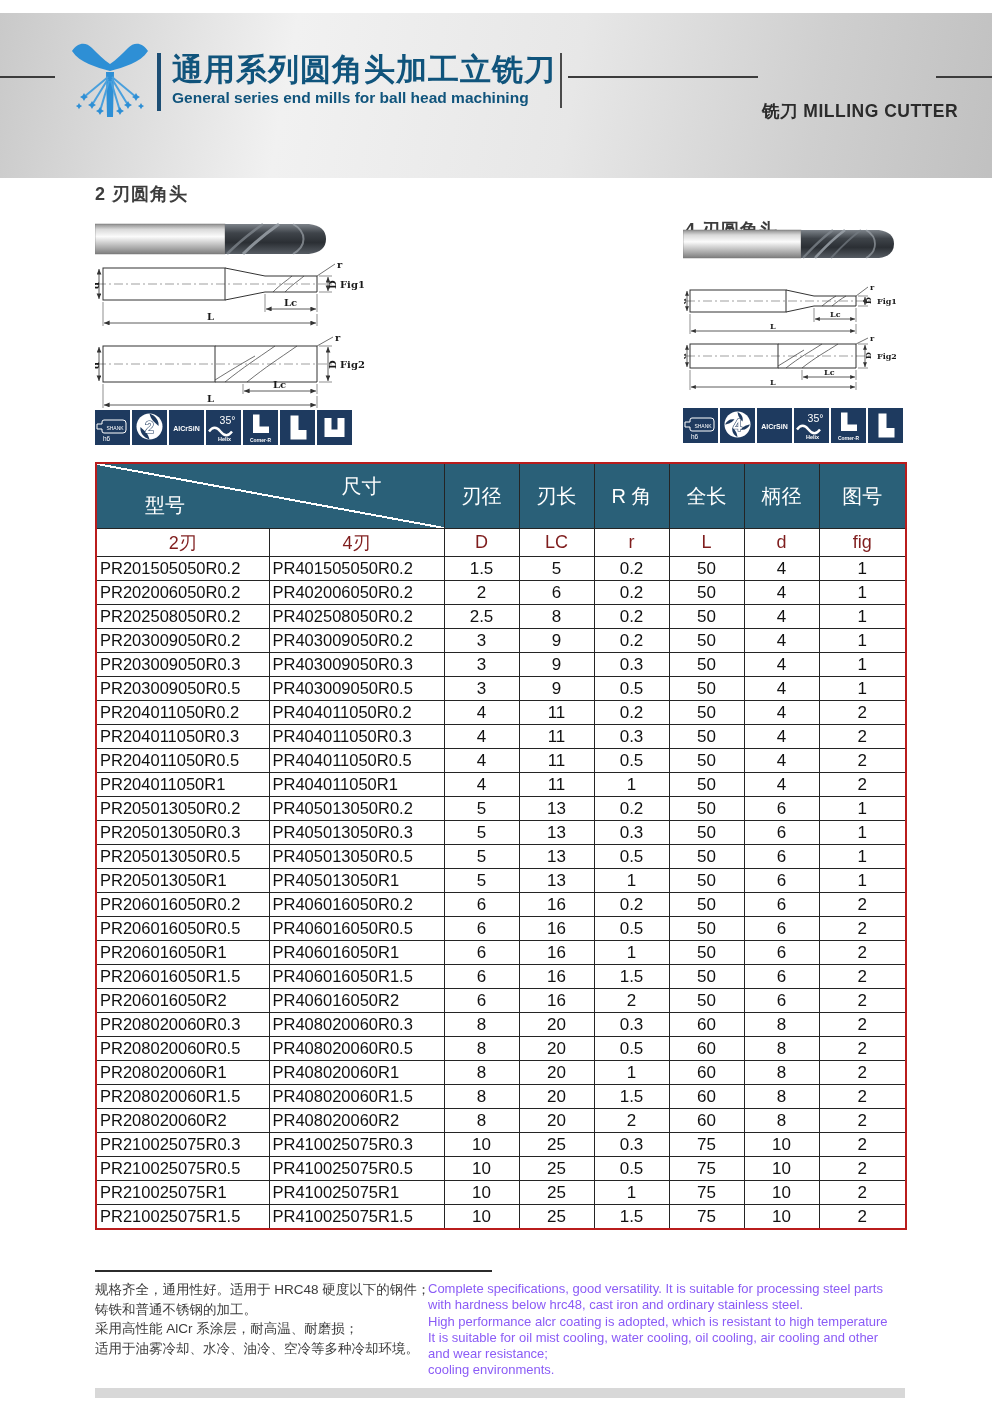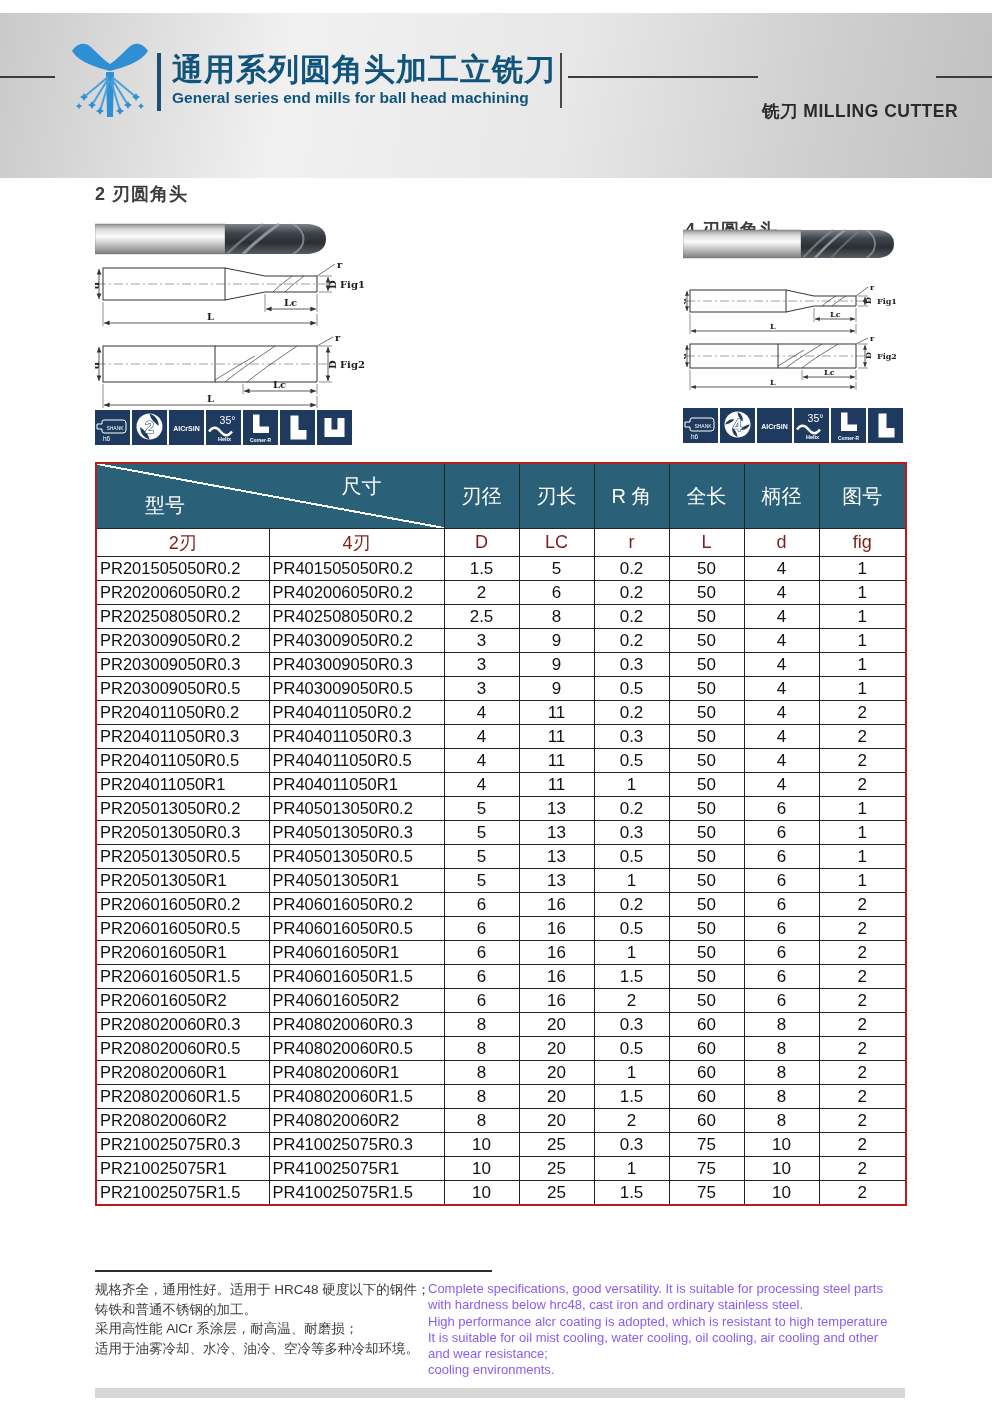--- a/index.html
+++ b/index.html
@@ -629,20 +629,30 @@
           <td class="model">PR210025075R0.3</td>
           <td class="model">PR410025075R0.3</td>
           <td>10</td>
           <td>25</td>
           <td>0.3</td>
           <td>75</td>
           <td>10</td>
           <td>2</td>
         </tr>
         <tr>
+          <td class="model">PR210025075R0.5</td>
+          <td class="model">PR410025075R0.5</td>
+          <td>10</td>
+          <td>25</td>
+          <td>0.5</td>
+          <td>75</td>
+          <td>10</td>
+          <td>2</td>
+        </tr>
+        <tr>
           <td class="model">PR210025075R1</td>
           <td class="model">PR410025075R1</td>
           <td>10</td>
           <td>25</td>
           <td>1</td>
           <td>75</td>
           <td>10</td>
           <td>2</td>
         </tr>
         <tr>

